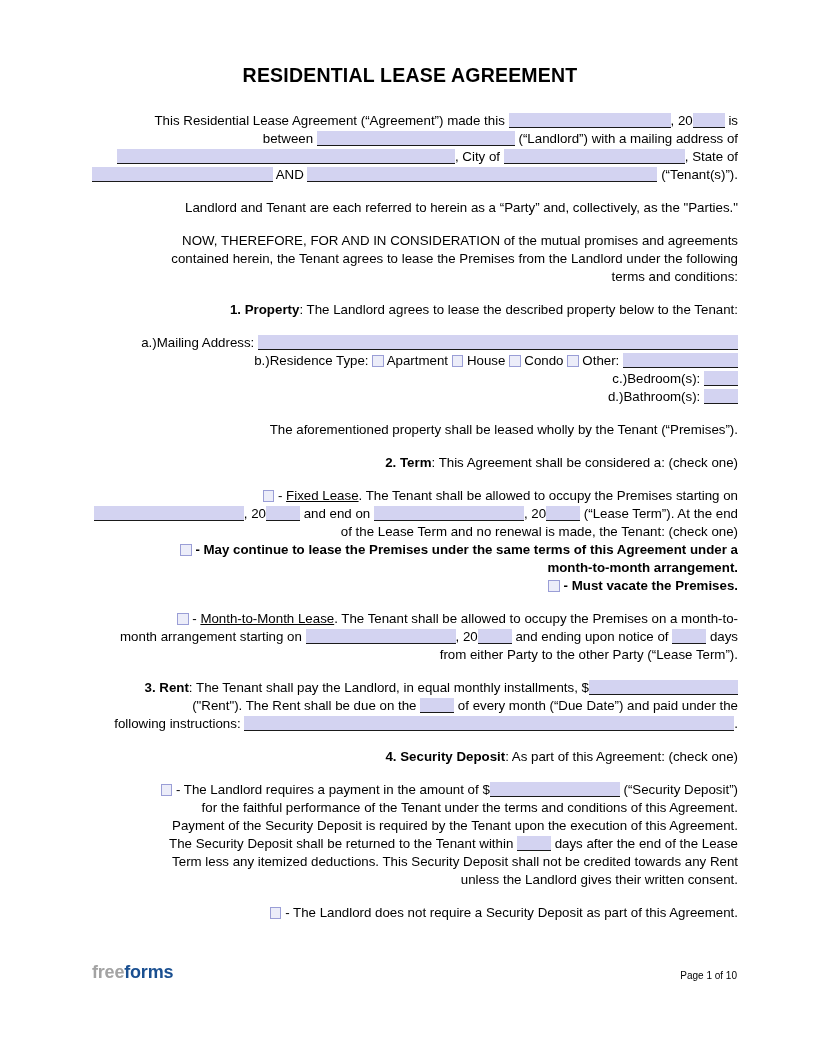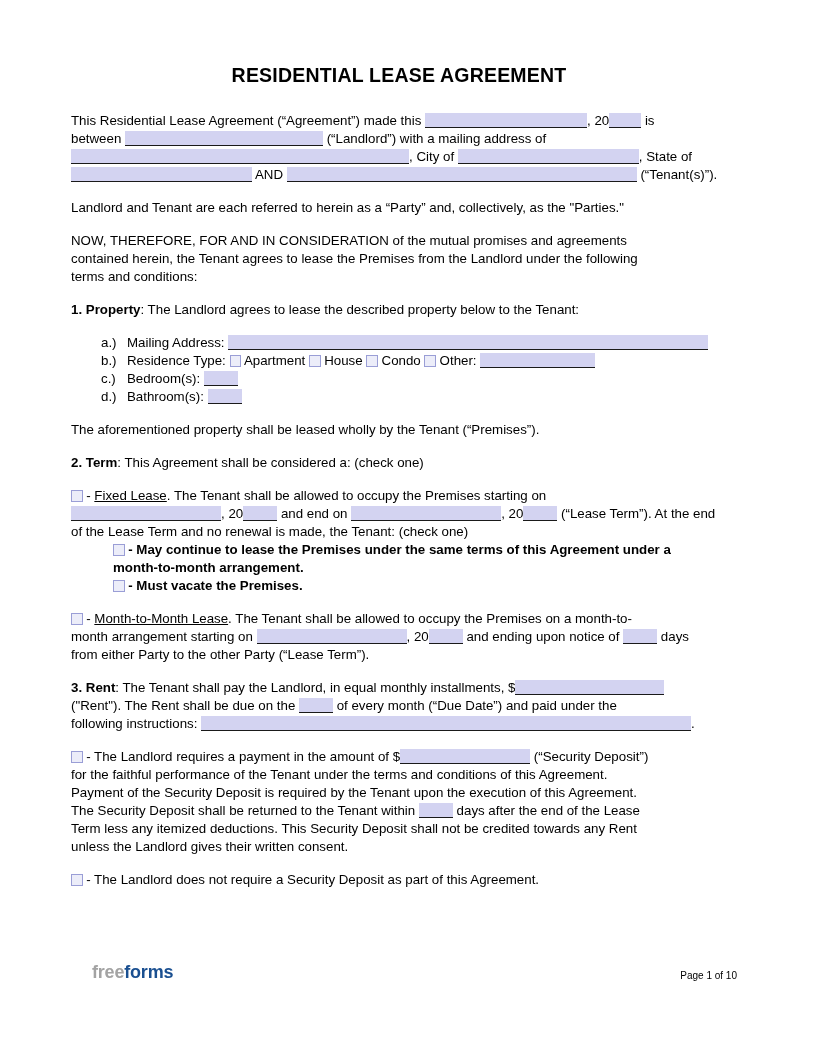--- a/index.html
+++ b/index.html
@@ -9,23 +9,23 @@
     --checkbox-fill:#ecedf9;
     --logo-free:#a3a3a3;
     --logo-forms:#1b5091;
   }
   html,body{margin:0;padding:0;background:#ffffff;}
   .page{
     position:relative;width:819px;height:1044px;background:#ffffff;
     font-family:"Liberation Sans", sans-serif;font-size:13.3px;color:#000;
     overflow:hidden;
   }
-  .content{position:absolute;left:71px;top:64px;width:656px;}
+  .content{position:absolute;left:82px;top:64px;width:656px;}
   .doc-title{font-size:19.5px;font-weight:bold;text-align:center;margin:0 0 25px 0;letter-spacing:0.2px;}
-  .block{margin-top:15px;}
+  .block{margin-top:15px;text-align:right;}
   .block.first{margin-top:0;}
   .block.attach{margin-top:0;font-weight:bold;}
   .line{white-space:pre-wrap;line-height:18px;min-height:18px;}
   .bold{font-weight:bold;}
   .iu{text-decoration:underline;}
   .blank{
     display:inline-block;height:14px;vertical-align:-2.5px;
     background:var(--field-fill);border-bottom:1.5px solid var(--field-underline);
   }
   .checkbox{
@@ -92,20 +92,23 @@
           <div class="line"><span class="checkbox"></span> - <span class="iu">Month-to-Month Lease</span>. The Tenant shall be allowed to occupy the Premises on a month-to-</div>
           <div class="line">month arrangement starting on <span class="blank" style="width: 150px;"></span>, 20<span class="blank" style="width: 34px;"></span> and ending upon notice of <span class="blank" style="width: 34px;"></span> days</div>
           <div class="line">from either Party to the other Party (“Lease Term”).</div>
         </div>
         <div class="block">
           <div class="line"><span class="bold">3. Rent</span>: The Tenant shall pay the Landlord, in equal monthly installments, $<span class="blank" style="width: 149px;"></span></div>
           <div class="line">("Rent"). The Rent shall be due on the <span class="blank" style="width: 34px;"></span> of every month (“Due Date”) and paid under the</div>
           <div class="line">following instructions: <span class="blank" style="width: 490px;"></span>.</div>
         </div>
         <div class="block">
+          <div class="line"><span class="bold">4. Security Deposit</span>: As part of this Agreement: (check one)</div>
+        </div>
+        <div class="block">
           <div class="line"><span class="checkbox"></span> - The Landlord requires a payment in the amount of $<span class="blank" style="width: 130px;"></span> (“Security Deposit”)</div>
           <div class="line">for the faithful performance of the Tenant under the terms and conditions of this Agreement.</div>
           <div class="line">Payment of the Security Deposit is required by the Tenant upon the execution of this Agreement.</div>
           <div class="line">The Security Deposit shall be returned to the Tenant within <span class="blank" style="width: 34px;"></span> days after the end of the Lease</div>
           <div class="line">Term less any itemized deductions. This Security Deposit shall not be credited towards any Rent</div>
           <div class="line">unless the Landlord gives their written consent.</div>
         </div>
         <div class="block">
           <div class="line"><span class="checkbox"></span> - The Landlord does not require a Security Deposit as part of this Agreement.</div>
         </div>

